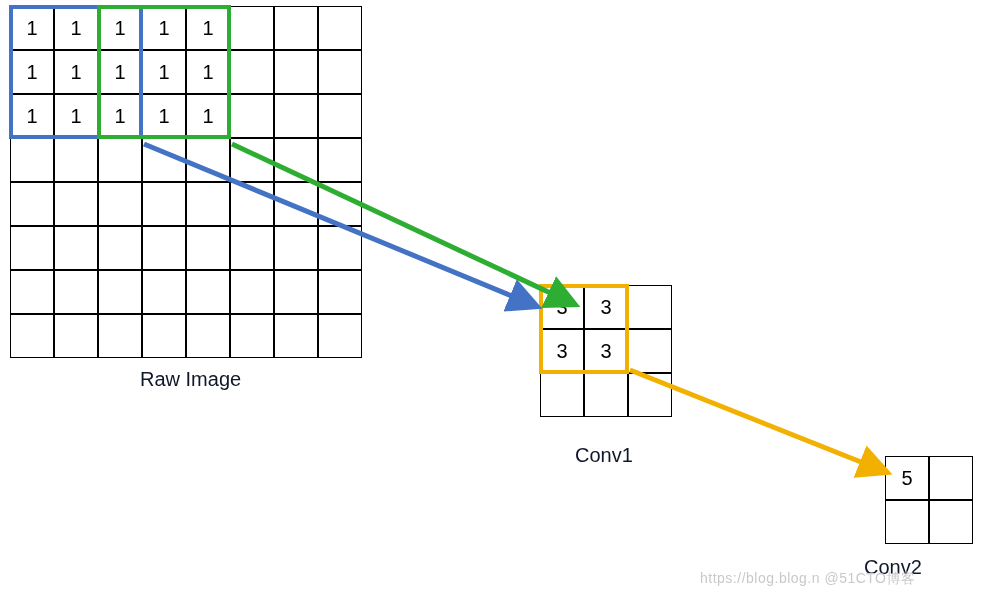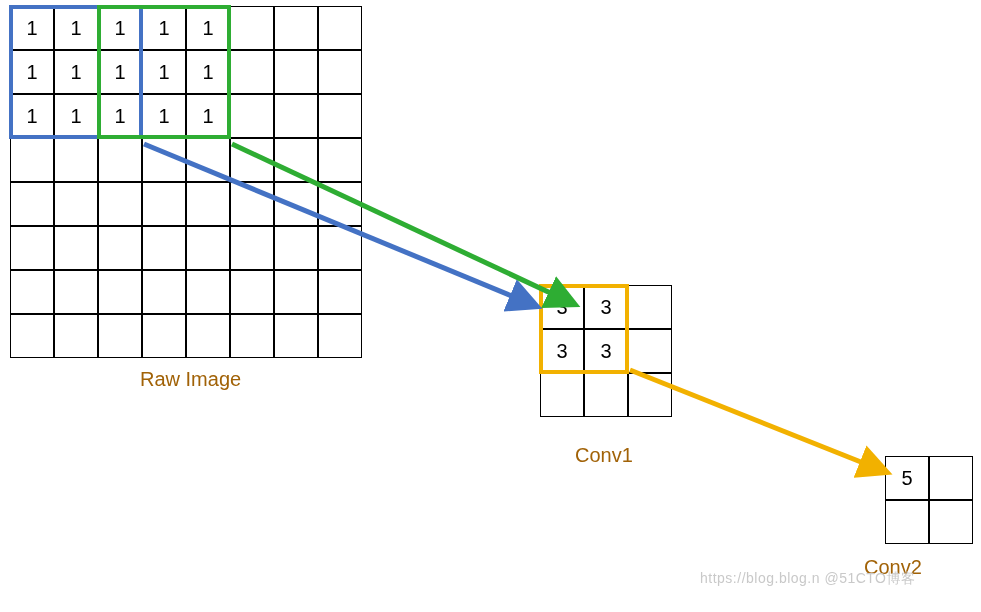--- a/index.html
+++ b/index.html
@@ -27,21 +27,21 @@
     background:#fff;
   }
   .highlight{
     position:absolute;
     box-sizing:border-box;
     pointer-events:none;
   }
   .label{
     position:absolute;
     font-size:20px;
-    color:#a16207;
+    color:#0f172a;
     white-space:nowrap;
   }
   .watermark{
     position:absolute;
     font-size:14px;
     color:#c9c9c9;
     letter-spacing:0.5px;
   }
   svg.arrows{
     position:absolute;

